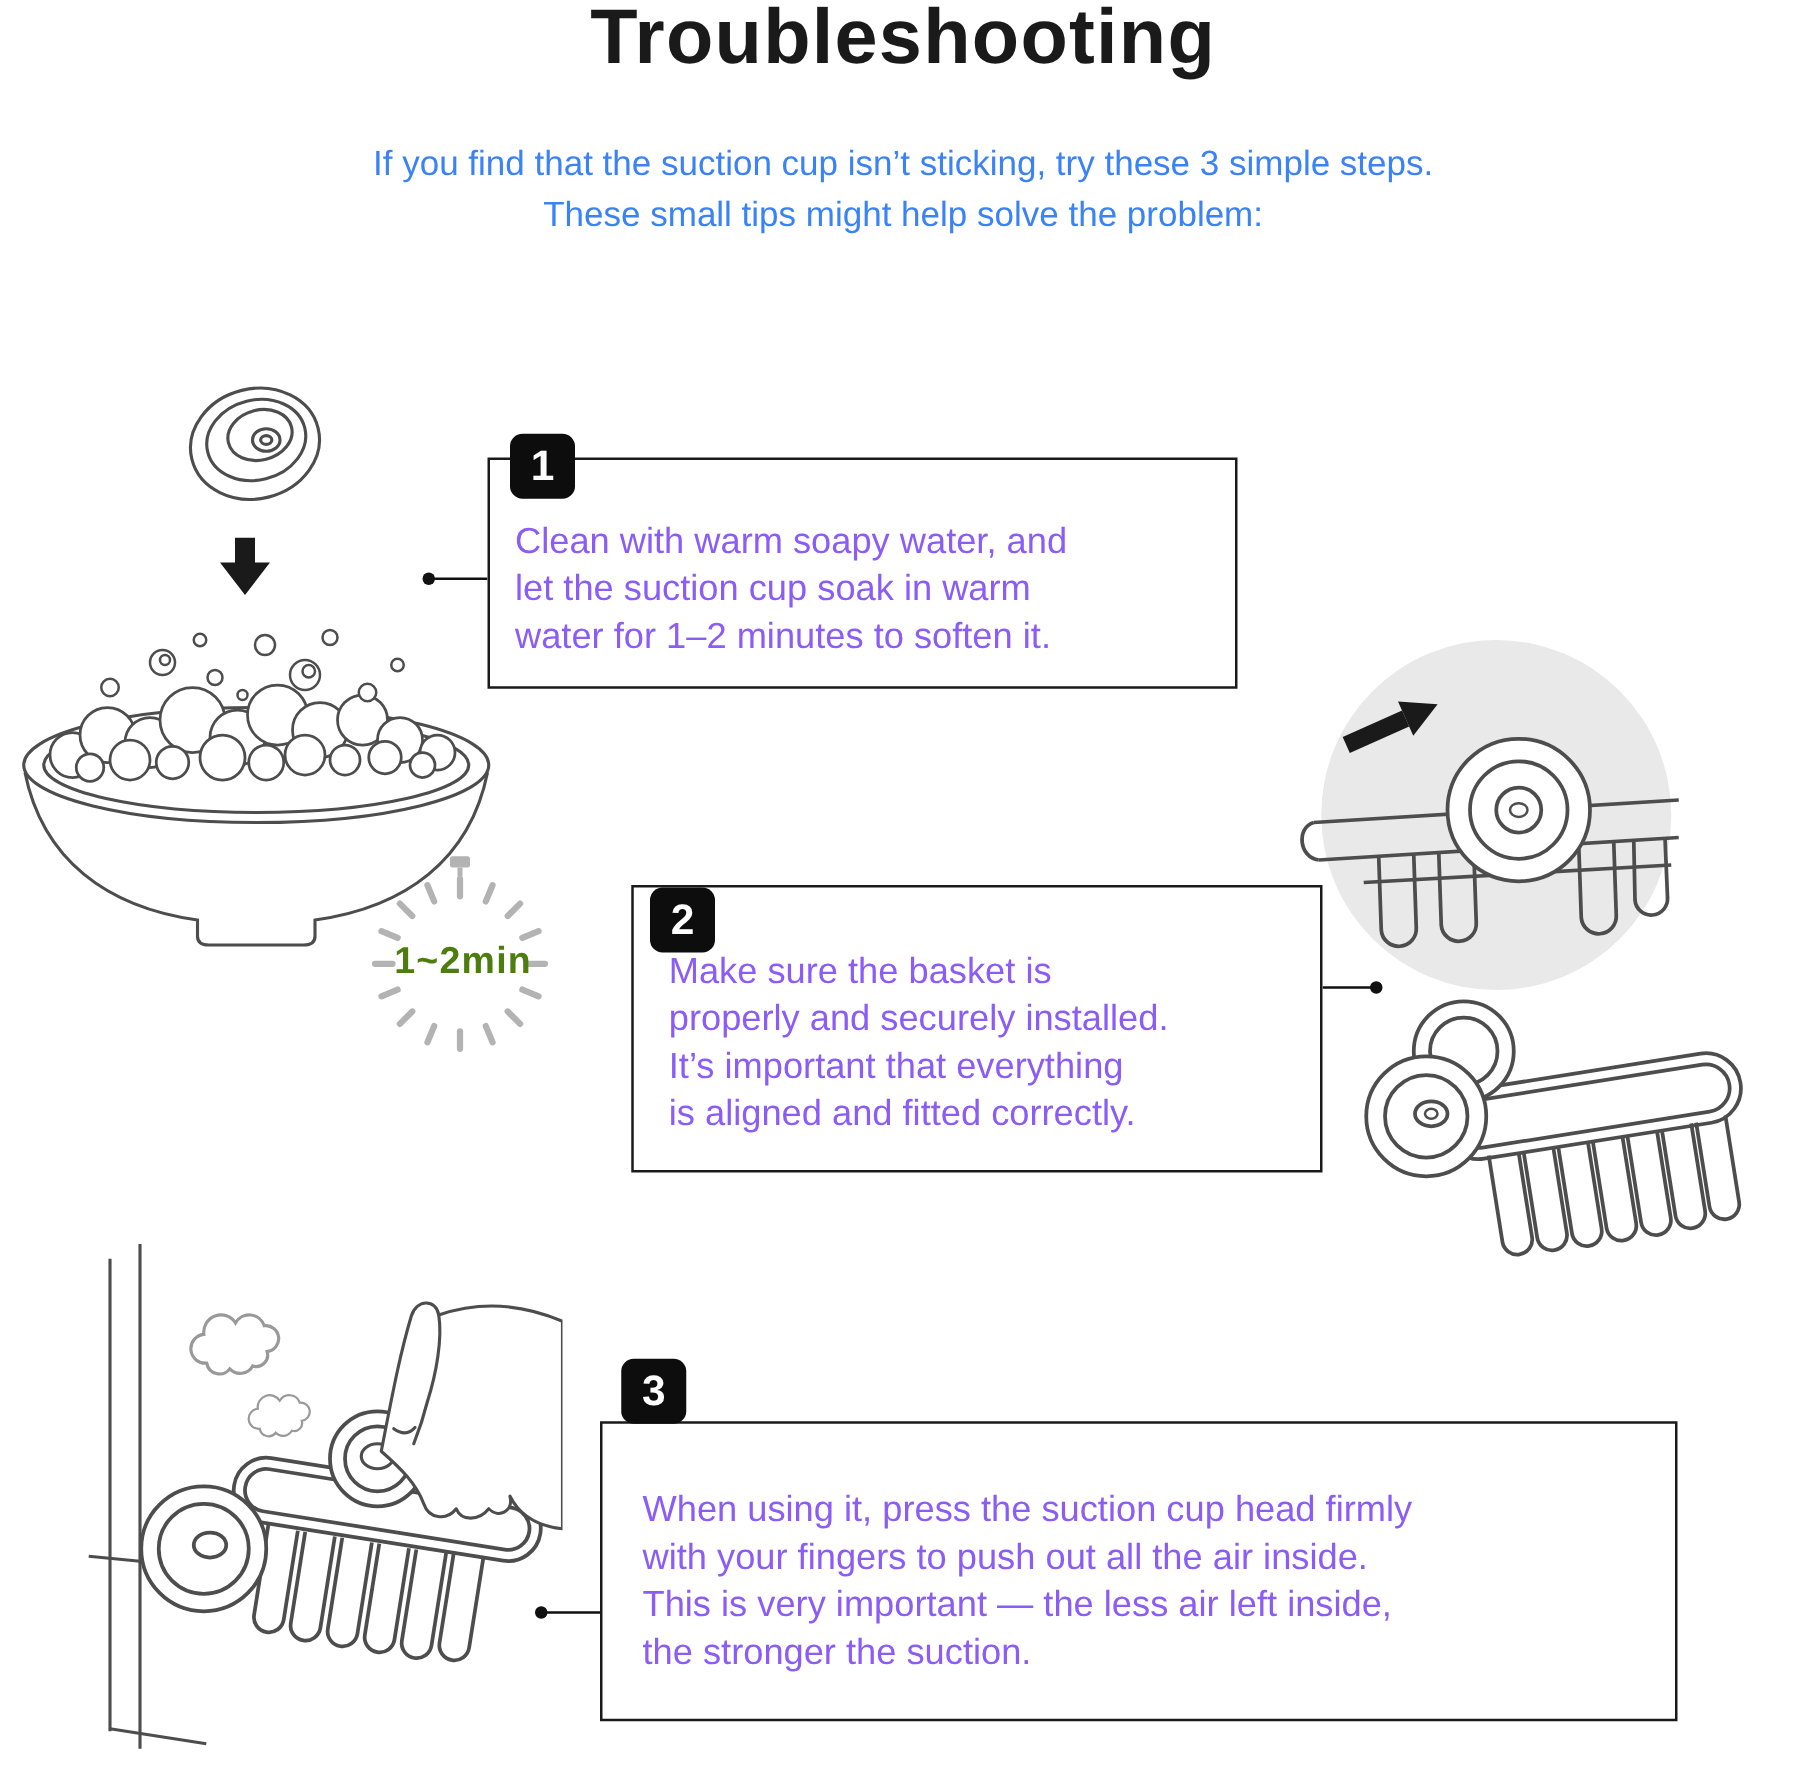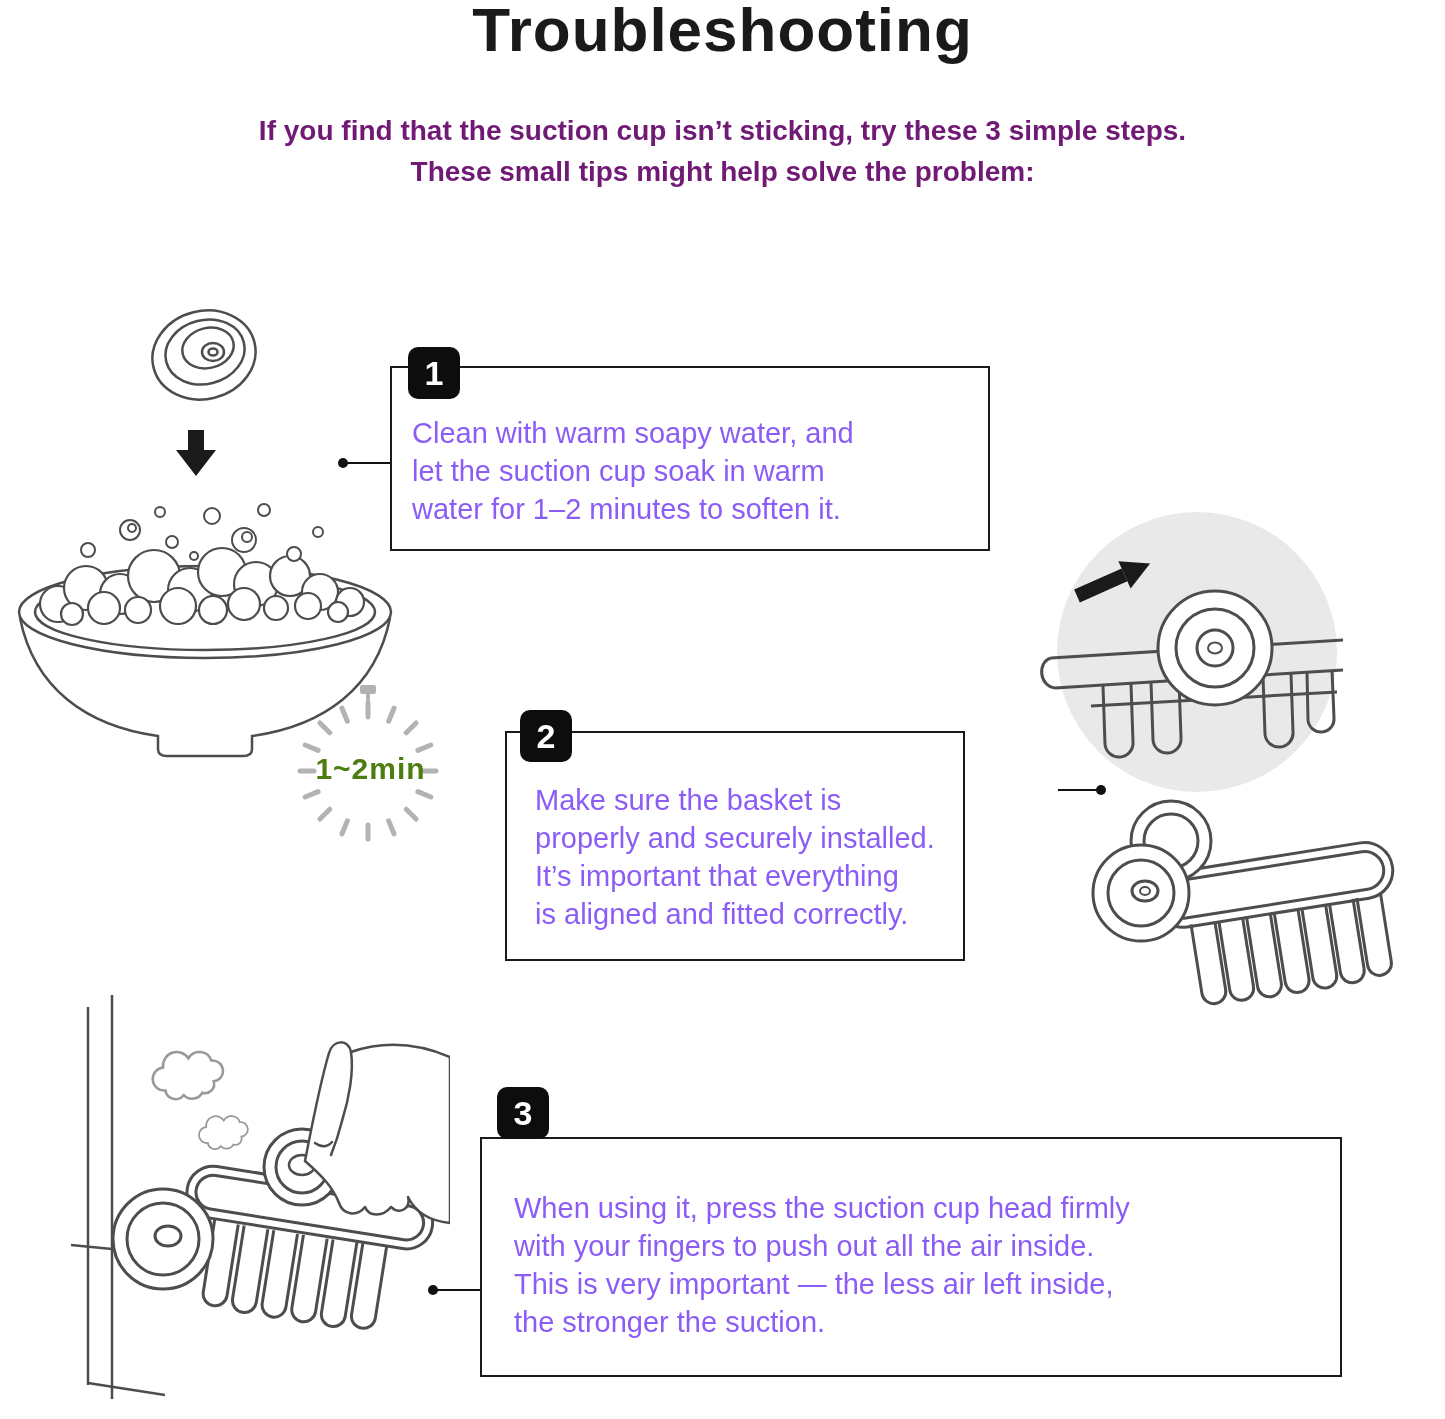--- a/index.html
+++ b/index.html
@@ -6,21 +6,21 @@
   .canvas{
     position:relative;width:1445px;height:1419px;background:#fff;overflow:hidden;
     font-family:"Liberation Sans",sans-serif;color:#1a1a1a;
   }
   .page-title{
     position:absolute;left:0;top:-6px;width:100%;text-align:center;
     font-size:62px;font-weight:900;letter-spacing:1px;margin:0;
   }
   .page-subtitle{
     position:absolute;left:0;top:110px;width:100%;text-align:center;
-    font-size:28px;font-weight:700;line-height:41px;white-space:pre-line;margin:0;color:#701a75;
+    font-size:28px;font-weight:400;line-height:41px;white-space:pre-line;margin:0;color:#3b82f6;
   }
   .step-box{
     position:absolute;border:2px solid #1a1a1a;background:#fff;box-sizing:border-box;
   }
   .step-badge{
     position:absolute;width:52px;height:52px;background:#0d0d0d;border-radius:10px;
     color:#fff;font-size:34px;font-weight:700;display:flex;align-items:center;justify-content:center;
   }
   .step-text{
     white-space:pre-line;font-size:29px;line-height:38px;color:#8b5cf6;
@@ -222,21 +222,21 @@
     <div class="step-text" style="padding:46px 20px 0 20px;">Clean with warm soapy water, and
 let the suction cup soak in warm
 water for 1–2 minutes to soften it.</div>
   </div>
   <div class="step-badge" style="left:408px;top:347px;">
     <span>1</span>
   </div>
 
   <div class="connector-line" style="left:1058px;top:789px;width:42px;"></div>
   <div class="connector-dot" style="left:1096px;top:785px;"></div>
-  <div class="step-box" style="left:505px;top:731px;width:460px;height:230px;">
+  <div class="step-box" style="left:505px;top:708px;width:553px;height:230px;">
     <div class="step-text" style="padding:48px 20px 0 28px;">Make sure the basket is
 properly and securely installed.
 It’s important that everything
 is aligned and fitted correctly.</div>
   </div>
   <div class="step-badge" style="left:520px;top:710px;">
     <span>2</span>
   </div>
 
   <div class="connector-line" style="left:434px;top:1289px;width:46px;"></div>

